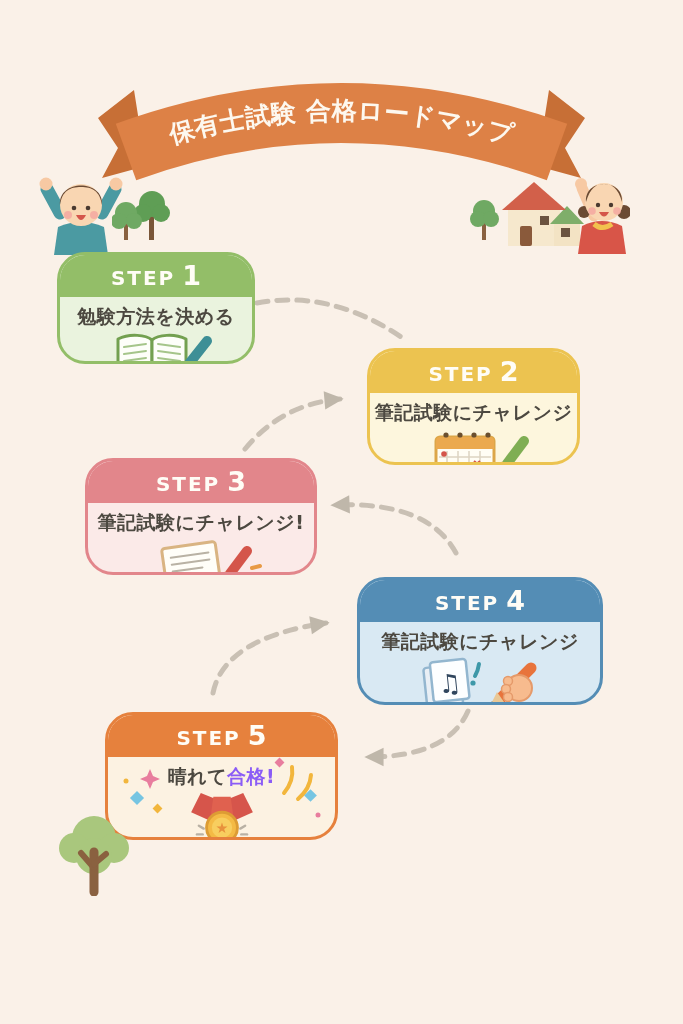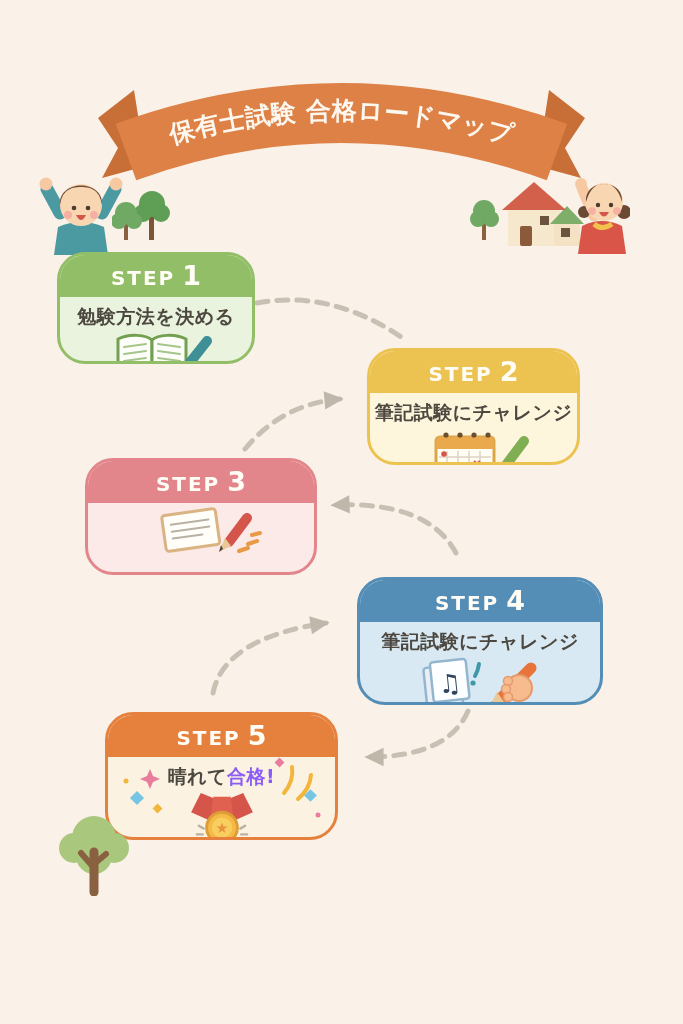--- a/index.html
+++ b/index.html
@@ -198,20 +198,21 @@
       </div>
     </div>
   </div>
 
   <div class="step s3">
     <div class="step-head">
       <span class="step-word">STEP</span>
       <span class="step-num">3</span>
     </div>
     <div class="step-body">
+      <div class="step-text">筆記試験にチャレンジ!</div>
       <div class="step-icon">
         <svg width="130" height="50" viewBox="0 0 130 50">
           <g transform="rotate(-8 55 28)">
             <rect x="28" y="8" width="54" height="36" rx="3" fill="#fffef8" stroke="#d9b482" stroke-width="3"></rect>
             <g stroke="#b9b2a4" stroke-width="2" stroke-linecap="round">
               <line x1="36" y1="18" x2="74" y2="18"></line>
                 <line x1="36" y1="25" x2="74" y2="25"></line>
                 <line x1="36" y1="32" x2="66" y2="32"></line>
             </g>
           </g>

